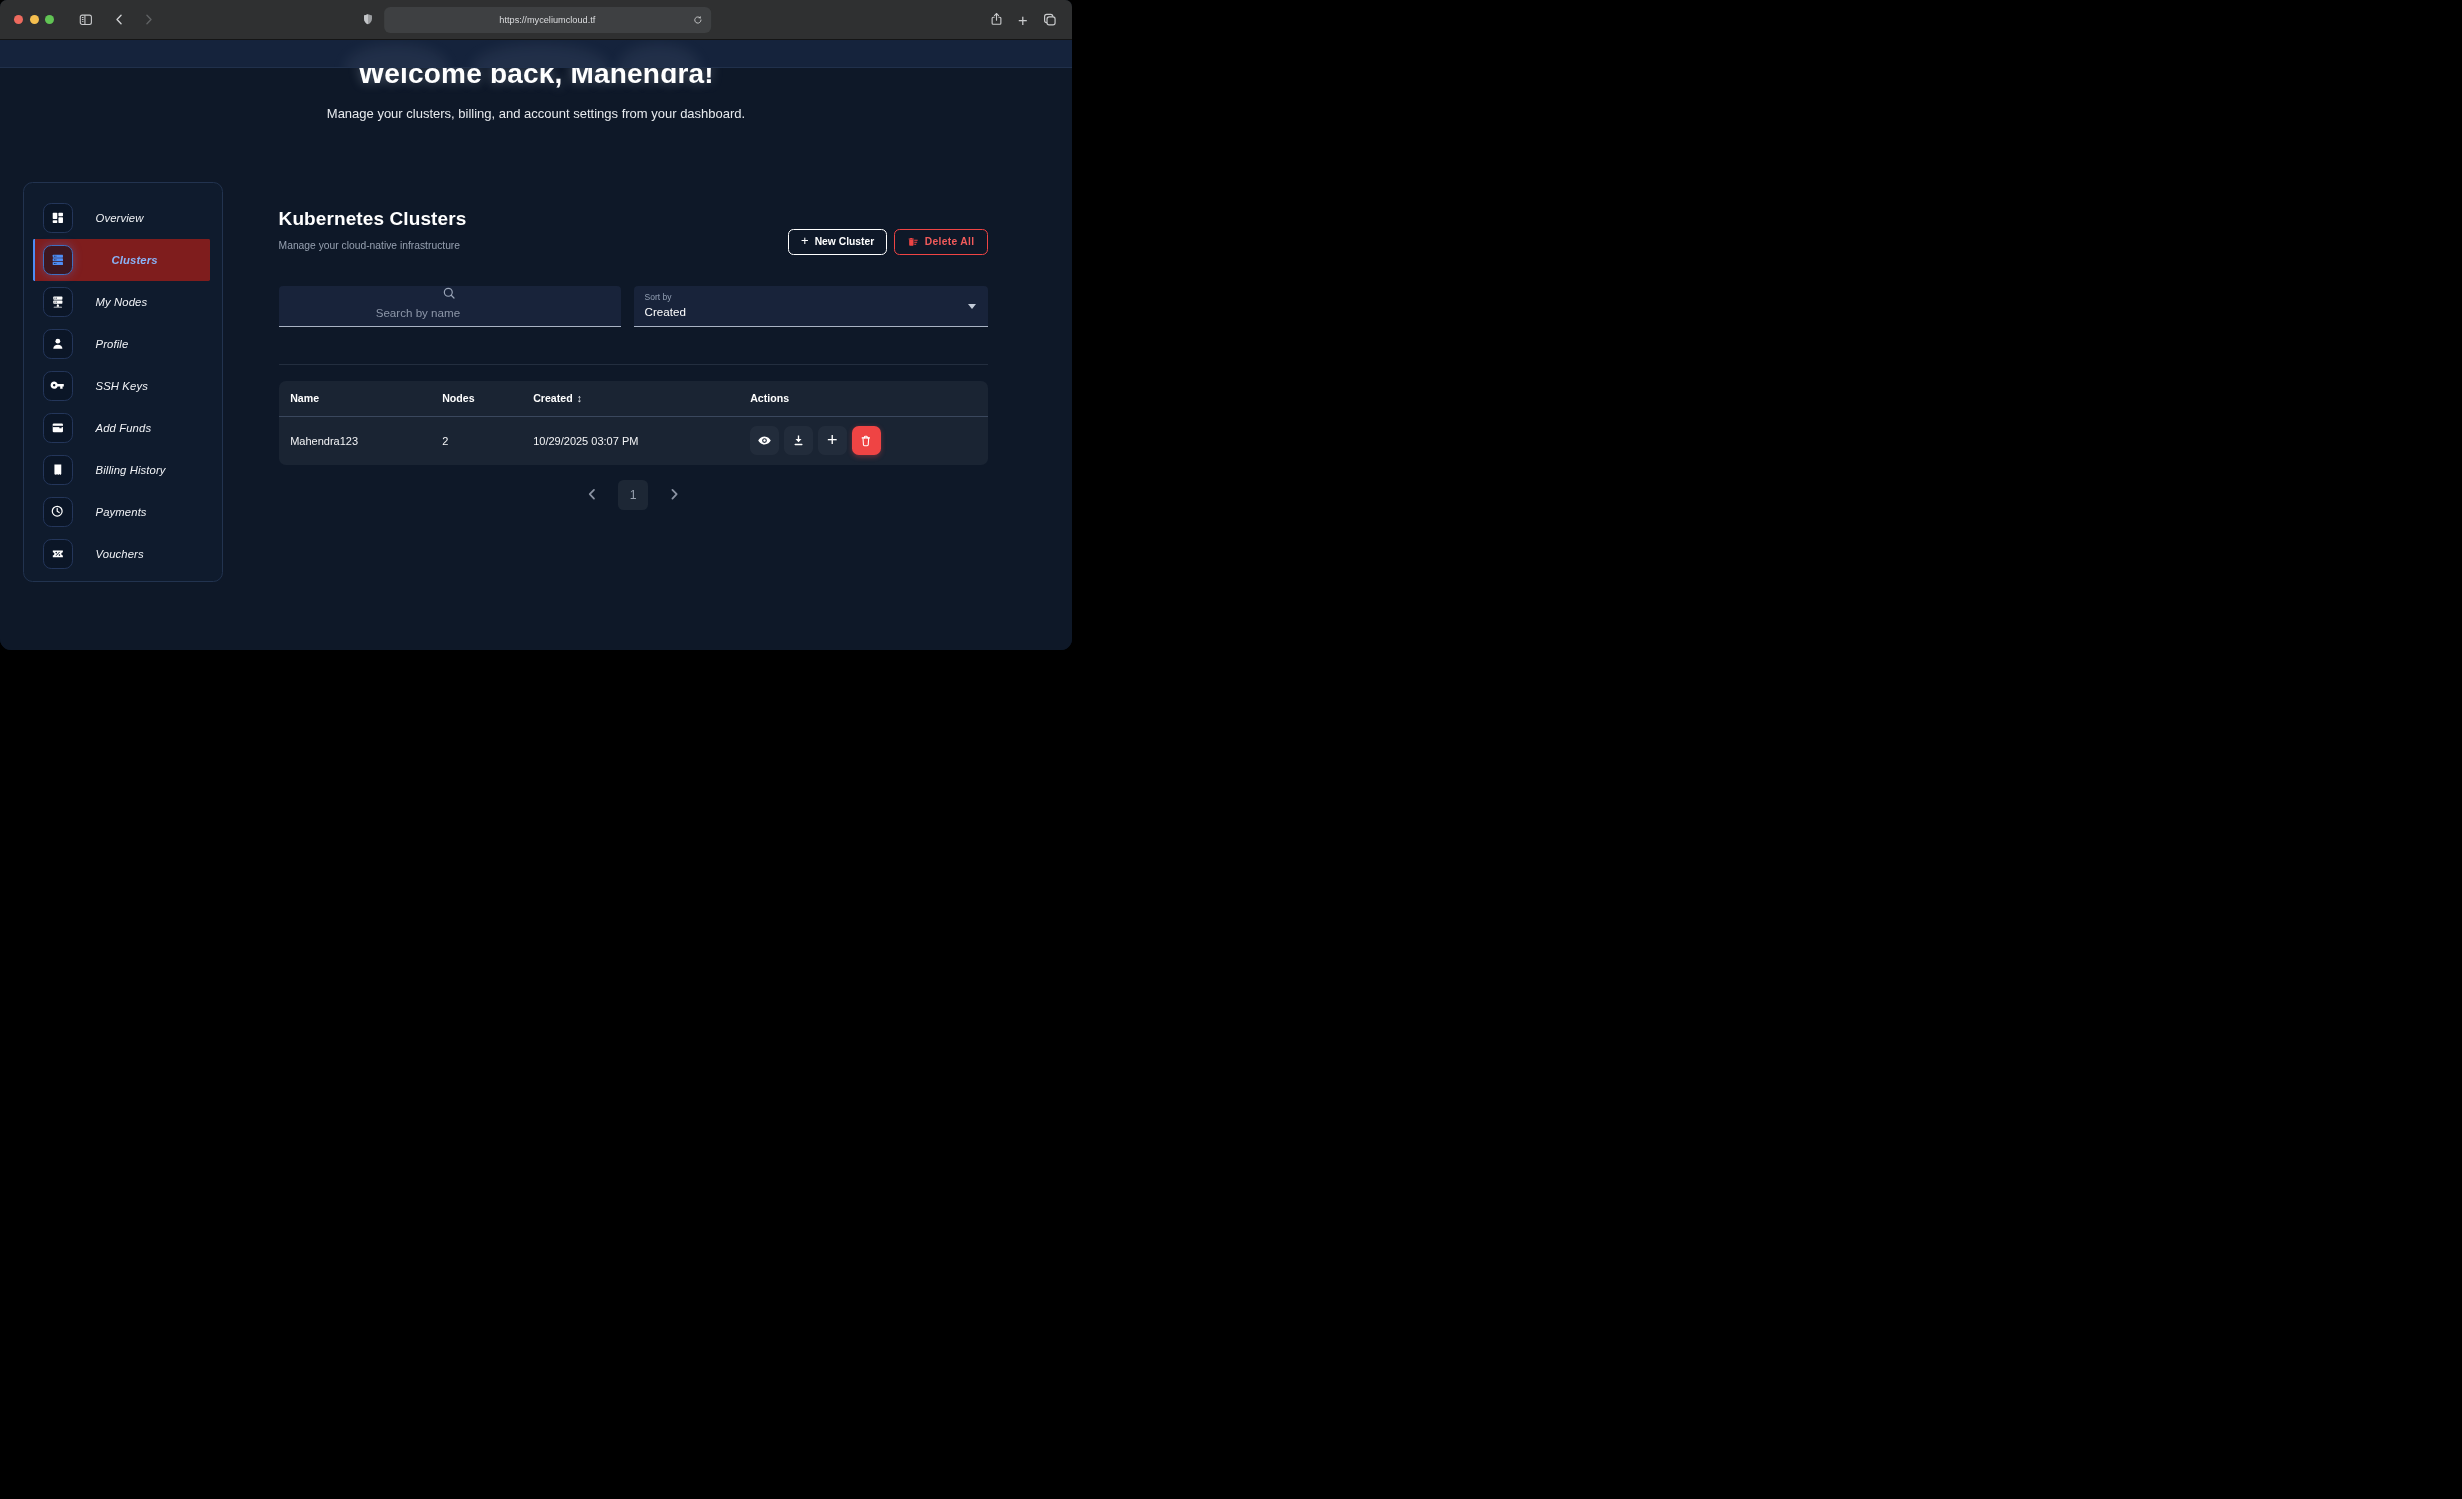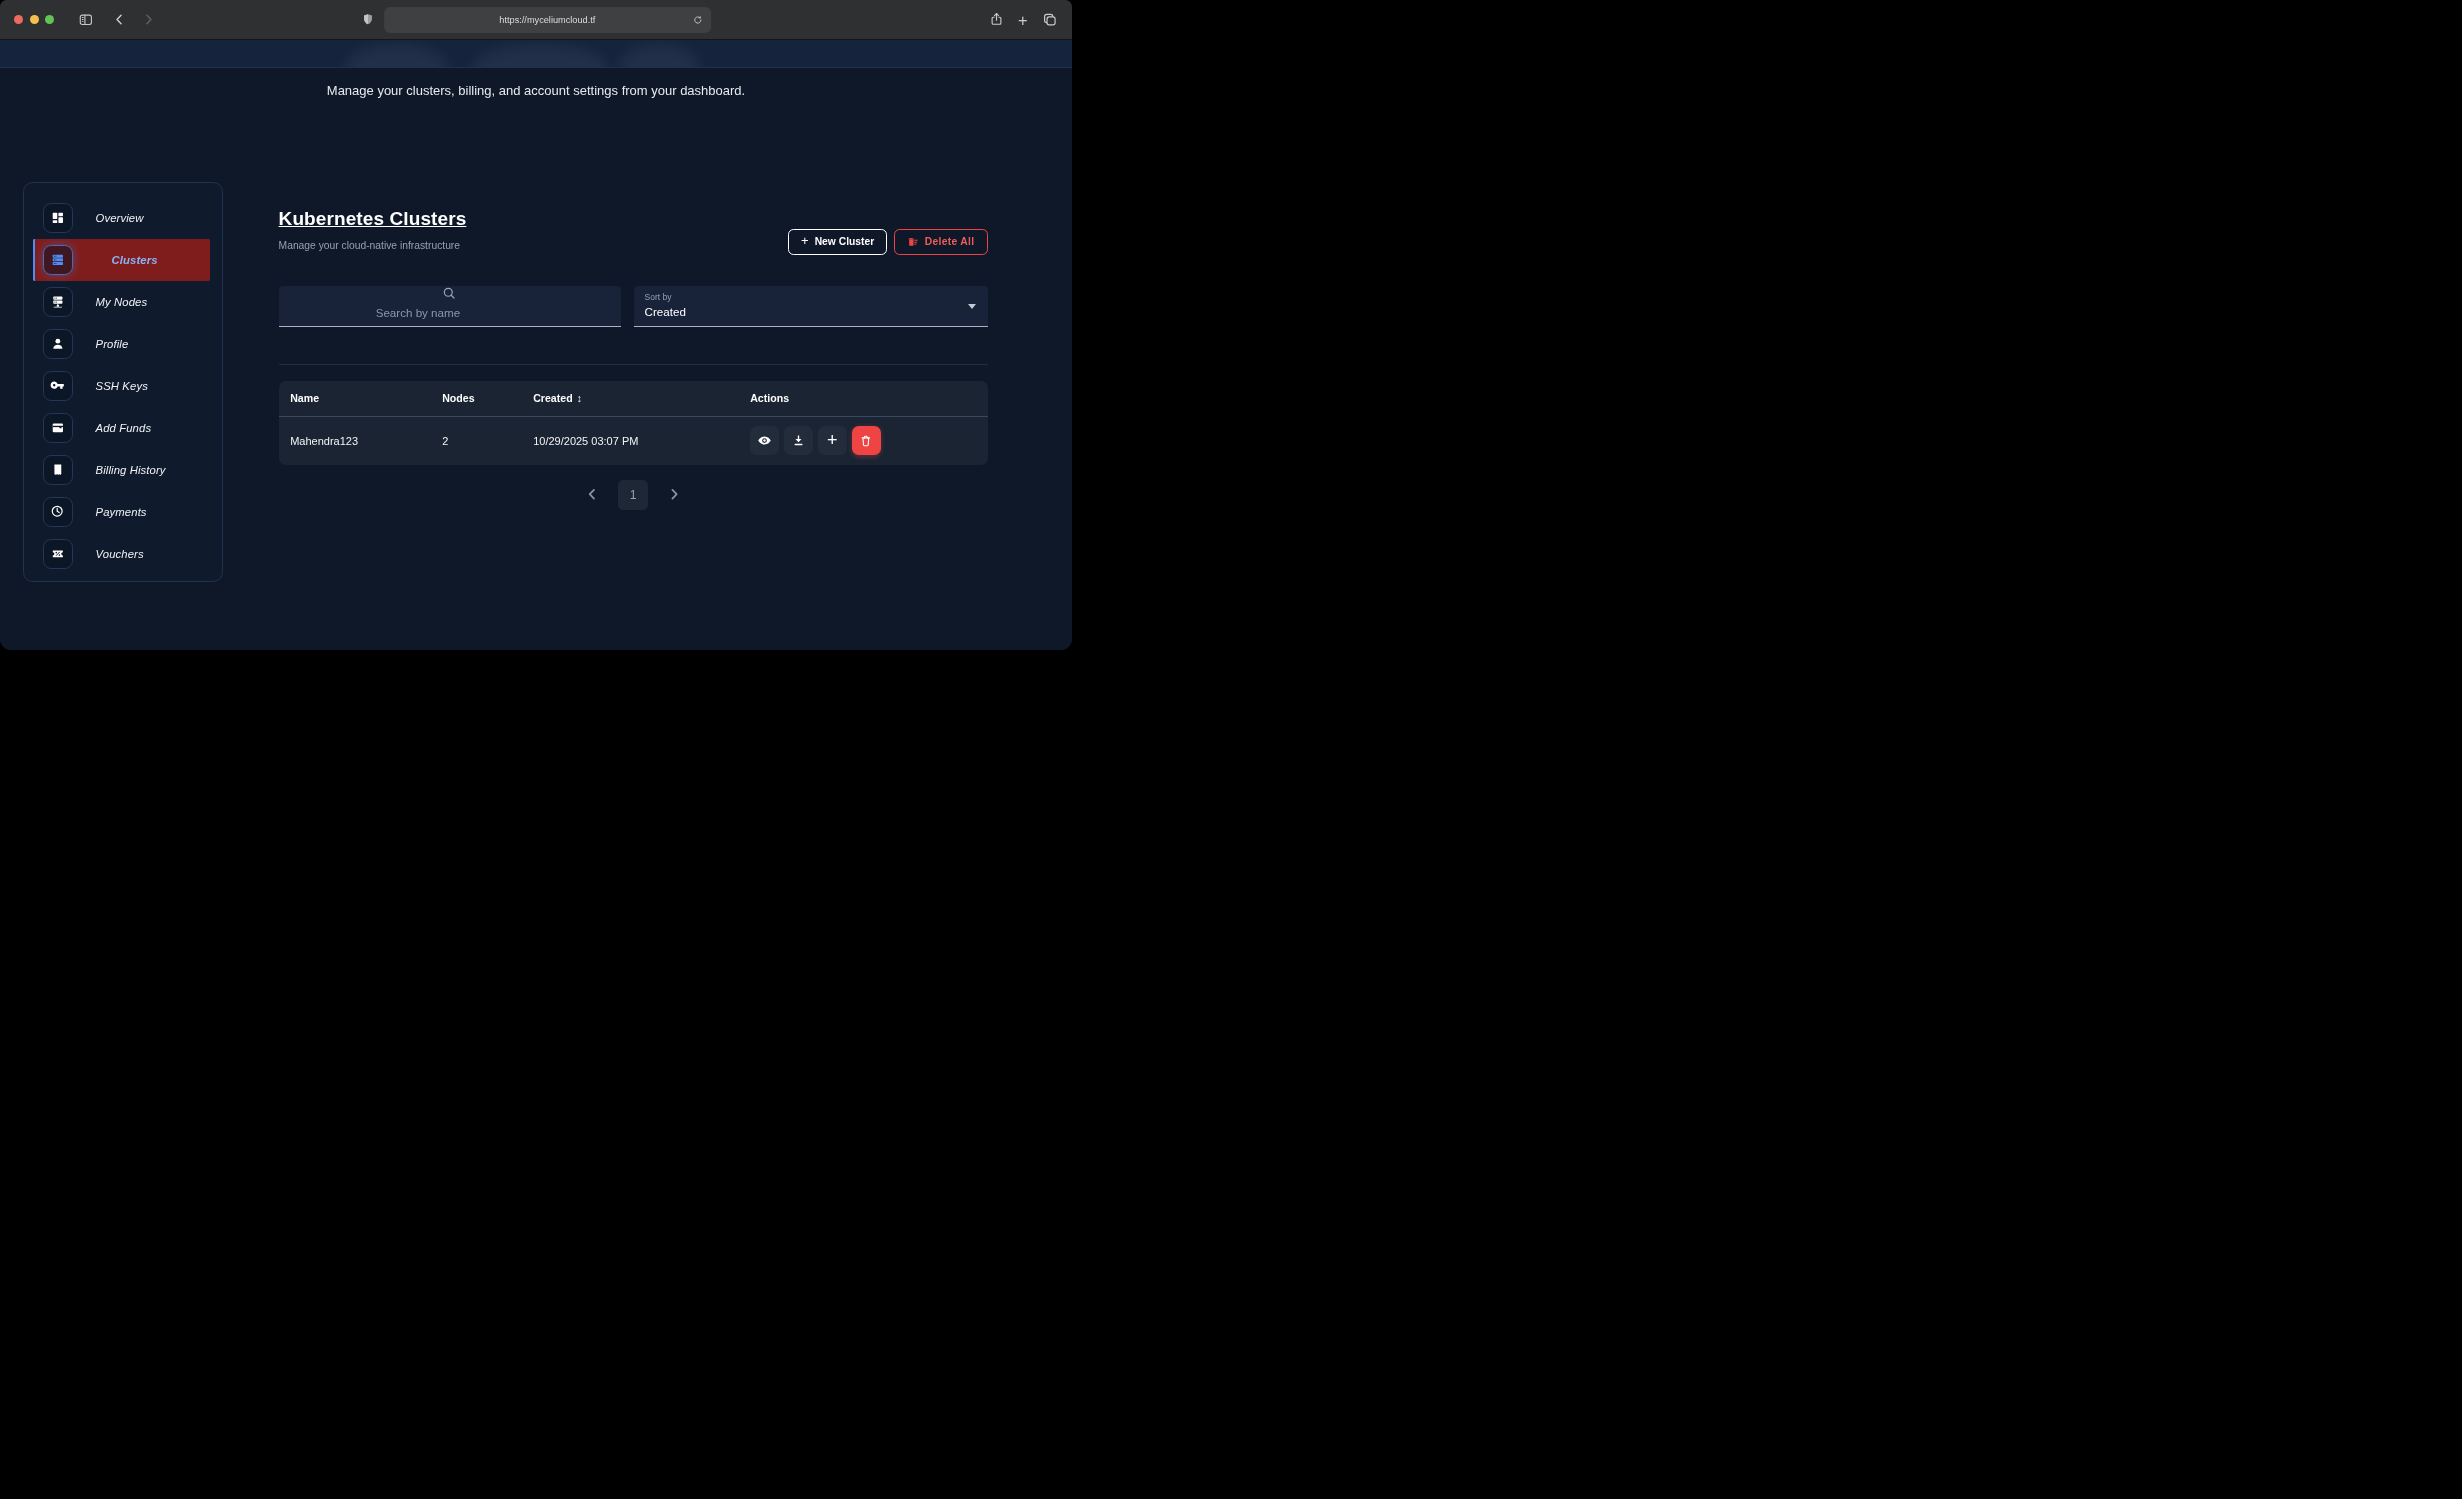--- a/index.html
+++ b/index.html
@@ -55,21 +55,21 @@
               background:rgba(9,18,35,.55); display:flex; align-items:center; justify-content:center; }
   .side-label { margin-left:23px; font-size:11.3px; font-weight:500; color:#f1f3f6; letter-spacing:0.1px; }
   .side-item.active { background:#7f1d1d; margin:0 11.6px 0 9px; padding-left:8px;
                       border-left:2.7px solid #4e8df5; border-radius:1.4px;gap:16px; }
   .side-item.active .icon-btn { border-color:#3f6fc0; box-shadow:0 0 9.6px rgba(78,141,245,.35); }
   .side-item.active .side-label { color:#8ab4f8; font-weight:700; }
 
   
   .main { margin-left:56px; width:709px; }
   .main-header { display:flex; justify-content:space-between; margin-top:26px; }
-  .main-header h2 { margin:0; font-size:19px; font-weight:700; color:#ffffff; letter-spacing:0.1px;text-decoration:underline; }
+  .main-header h2 { margin:0; font-size:19px; font-weight:700; color:#ffffff; letter-spacing:0.1px; }
   .main-header .sub { margin-top:10.3px; font-size:10.3px; color:#96a0b0; }
   .head-btns { display:flex; gap:6.2px; margin-top:20.5px; height:26px; }
   .btn { display:flex; align-items:center; gap:6.2px; padding:0 12.3px; border-radius:5.5px;
          font-size:10.3px; font-weight:700; background:transparent; cursor:pointer; }
   .btn-new { border:1.4px solid #ffffff; color:#ffffff; }
   .btn-new .plus { font-size:13px; font-weight:400; margin-top:-1.4px; }
   .btn-danger { border:1px solid #ef4444; color:#f15b5b; letter-spacing:0.3px; }
 
   .filter-row { display:flex; gap:13px; margin-top:31px; }
   .field { background:#18233a; border-bottom:1.4px solid #a9b3c4; border-radius:4.1px 4.1px 0 0; height:41px; }
@@ -182,20 +182,21 @@
 
   <div class="page">
 
     <div class="band">
       <span class="streak s1"></span>
         <span class="streak s2"></span>
         <span class="streak s3"></span>
     </div>
 
     <div class="hero">
+      <h1>Welcome back, Mahendra!</h1>
       <p>Manage your clusters, billing, and account settings from your dashboard.</p>
     </div>
 
     <div class="body-row">
 
       <nav class="sidebar">
 
         <div class="side-item">
           <span class="icon-btn">
               <svg width="13.7" height="13.7" viewBox="0 0 24 24" fill="#fff">

